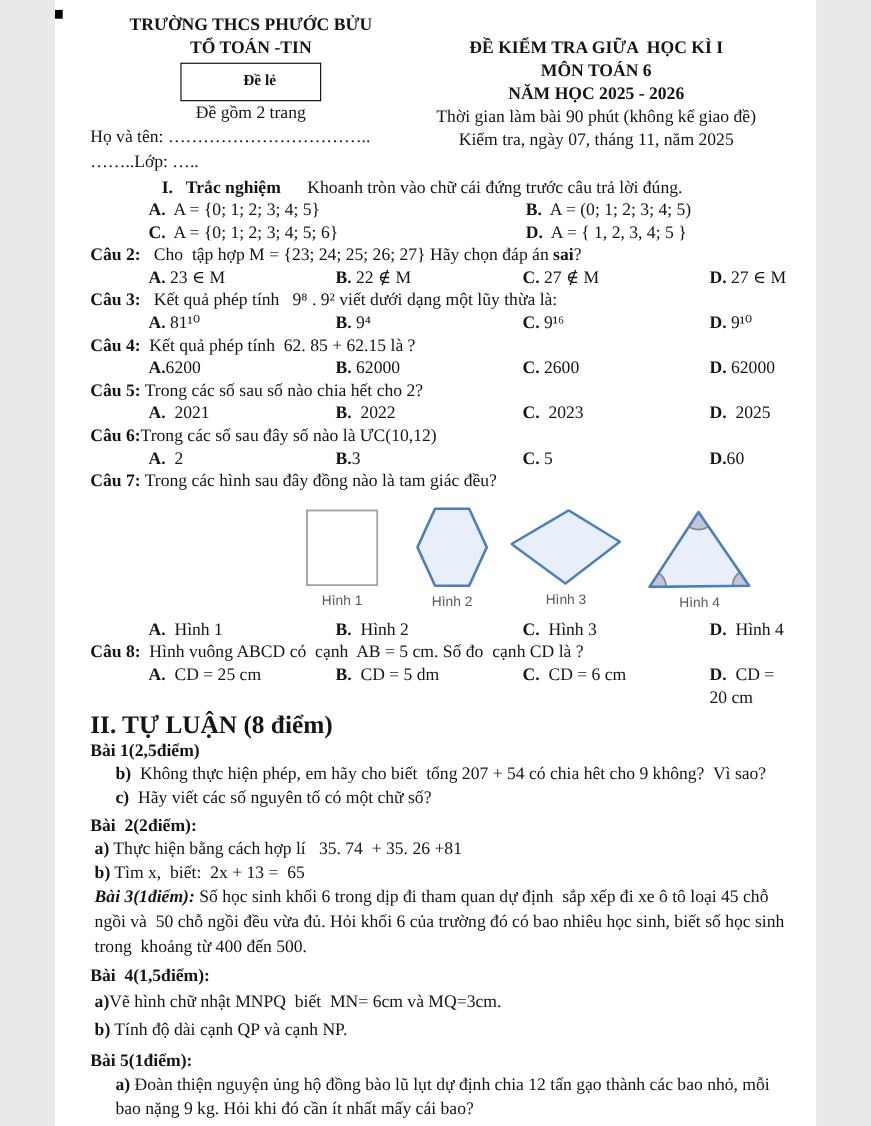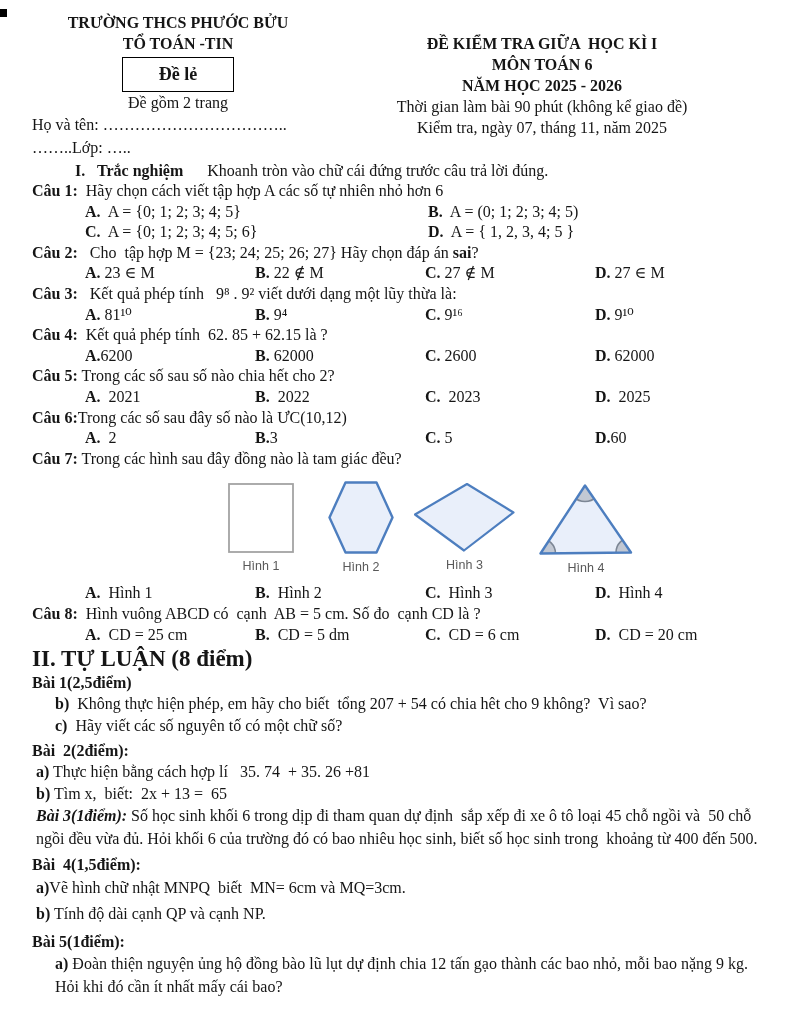--- a/index.html
+++ b/index.html
@@ -1,37 +1,37 @@
 <!DOCTYPE html>
 <html><head>
 <meta charset="utf-8">
 <style>
   html,body{margin:0;padding:0;background:#e9e9e9;}
   .page{
-    position:relative;width:792px;height:1024px;background:#ffffff;
+    position:relative;width:692px;height:1024px;background:#ffffff;
     font-family:"Liberation Serif","DejaVu Serif",serif;
     font-size:16px;color:#151515;overflow:hidden;margin:0 auto;
   }
   .content{padding:12px 26px 0 32px;}
   .t{white-space:pre-wrap;}
   .b{font-weight:bold;}
   .i{font-style:italic;}
   .corner-mark{position:absolute;left:0;top:9px;width:7px;height:8px;background:#000;}
   
   .hdr{display:flex;align-items:flex-start;}
   .hdr-left{width:292px;text-align:center;line-height:21px;}
   .hdr-right{flex:1;text-align:center;line-height:21px;padding-top:21px;padding-right:6px;}
   .variant-box{
-    display:inline-block;border:1.6px solid #000;min-width:94px;padding:5px 8px 6px 8px;
-    font-weight:bold;font-size:18px;margin-top:3px;line-height:22px;
+    display:inline-block;border:1.6px solid #000;min-width:94px;padding:5px 8px 6px 24px;
+    font-weight:bold;font-size:14px;margin-top:3px;line-height:22px;
   }
   .name-line{text-align:left;margin-top:1px;line-height:21px;}
   .class-line{text-align:left;line-height:20px;margin-top:0px;}
   
-  .sec1-head{margin-left:43px;line-height:21px;margin-top:2px;}
+  .sec1-head{margin-left:65px;line-height:21px;margin-top:2px;}
   .q{line-height:20.6px;}
   .opts{display:grid;grid-template-columns:170px 170px 170px auto;margin-left:53px;line-height:20.6px;}
   .opts.two{grid-template-columns:343px auto;}
   .opt{white-space:pre-wrap;}
   
   .figrow{display:flex;align-items:flex-start;margin-left:196px;margin-top:12px;height:92px;}
   .fig{display:flex;flex-direction:column;align-items:center;}
   .fig-label{font-family:"Liberation Sans","DejaVu Sans",sans-serif;font-size:12.5px;color:#595959;margin-top:6px;}
   .fig1{margin-top:2px;}
   .fig2{margin-left:34px;}
@@ -69,21 +69,20 @@
         <div class="b t">MÔN TOÁN 6</div>
         <div class="b t">NĂM HỌC 2025 - 2026</div>
         <div class="t">Thời gian làm bài 90 phút (không kể giao đề)</div>
         <div class="t">Kiểm tra, ngày 07, tháng 11, năm 2025</div>
       </div>
     </div>
     <div class="class-line t">……..Lớp: …..</div>
 
     <div class="sec1-head"><span class="b t">I.   Trắc nghiệm</span><span class="t">      Khoanh tròn vào chữ cái đứng trước câu trả lời đúng.</span></div>
 
-    <div class="q"><span class="b t">Câu 1:</span><span class="t">  Hãy chọn cách viết tập hợp A các số tự nhiên nhỏ hơn 6</span></div>
     <div class="opts two">
       <span class="opt"><b>A.</b><span>  A = {0; 1; 2; 3; 4; 5}</span></span>
       <span class="opt"><b>B.</b><span>  A = (0; 1; 2; 3; 4; 5)</span></span>
       <span class="opt"><b>C.</b><span>  A = {0; 1; 2; 3; 4; 5; 6}</span></span>
       <span class="opt"><b>D.</b><span>  A = { 1, 2, 3, 4; 5 }</span></span>
     </div>
 
     <div class="q"><span class="b t">Câu 2:</span><span class="t">   Cho  tập hợp M = {23; 24; 25; 26; 27} Hãy chọn đáp án </span><span class="b t">sai</span><span class="t">?</span></div>
     <div class="opts">
       <span class="opt"><b>A.</b><span> 23 ∈ M</span></span>

